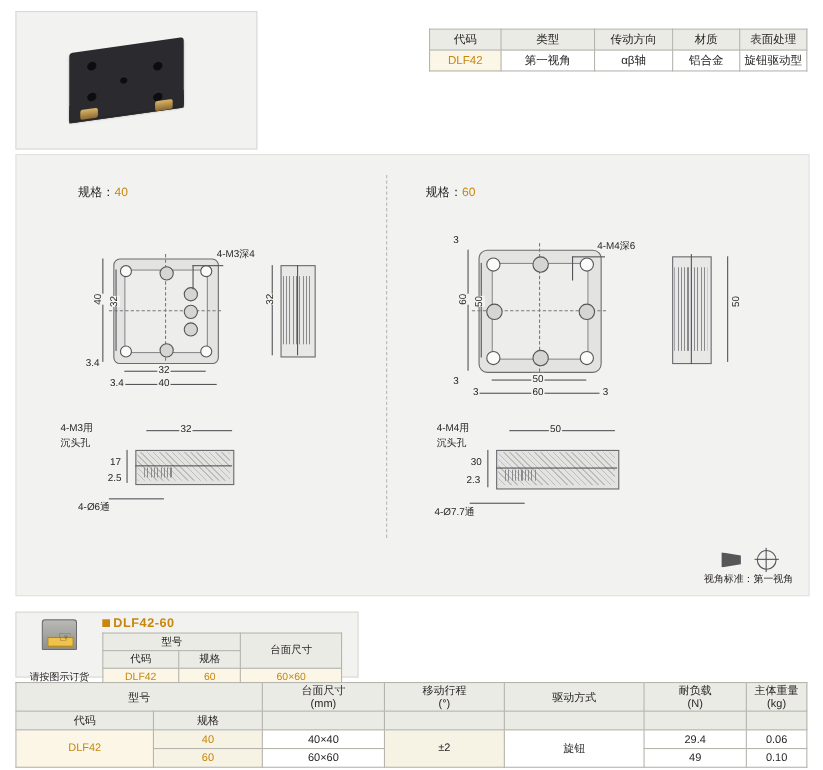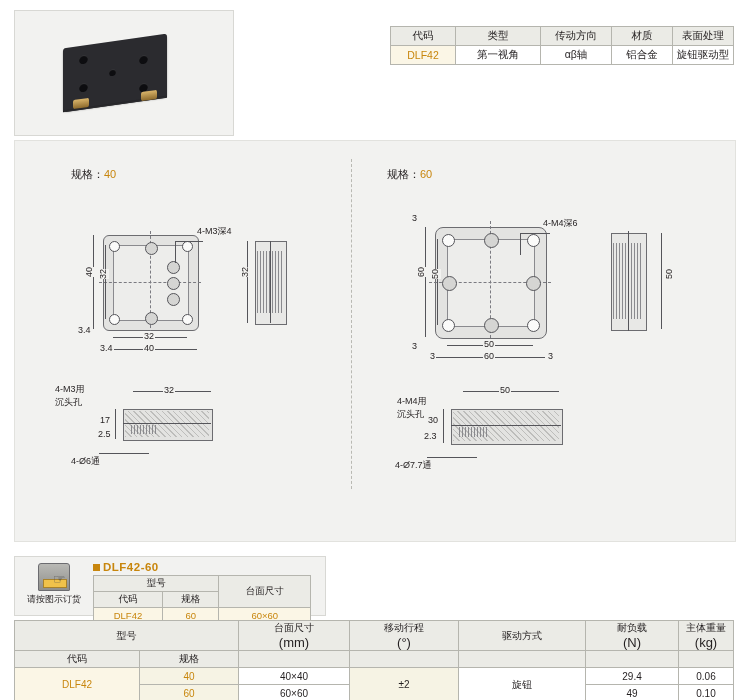--- a/index.html
+++ b/index.html
@@ -225,21 +225,21 @@
   .stamp::after {
     content: "";
     position: absolute;
     left: 4px; bottom: 2px;
     width: 22px; height: 7px;
     background: #f0c24a;
     border: 1px solid #a8822a;
   }
   .order-icon .cap {
     font-size: 9px;
-    margin-top: 2px;
+    margin-top: 18px;
     color: #231f20;
   }
   .hand {
     position: absolute;
     left: 38px; top: 14px;
     font-size: 14px;
     color: #4a4a4a;
   }
   .order-title {
     position: absolute;
@@ -286,21 +286,21 @@
     height: 16px;
     text-align: center;
     font-weight: normal;
     padding: 0 2px;
   }
   .bottom-table thead th { background: #ebebe6; }
   .bottom-table td { background: #ffffff; }
   .bottom-table td.code { color: #c8860d; background: #fbf6e6; }
   .bottom-table td.spec { color: #c8860d; background: #f6f3e4; }
   .bottom-table td.tan { background: #f6f3e4; }
-  .sub { font-size: 13px; }
+  .sub { font-size: 10px; }
 </style>
 </head>
 <body>
 
 <div class="page">
 
   <div class="photo-box">
     <div class="photo-stage">
       <div class="stage-side"></div>
       <div class="stage-body"></div>
@@ -425,34 +425,41 @@
     <div class="dim" style="left:468px; top:198px;">50</div>
     <div class="dim" style="left:414px; top:210px;">3</div>
     <div class="dim" style="left:532px; top:210px;">3</div>
 
     <div class="sidebar-view" style="left:596px; top:92px; width:34px; height:96px;"></div>
     <div class="thread" style="left:598px; top:102px; width:30px; height:76px;"></div>
     <div class="ln ln-v" style="left:613px; top:90px; height:100px;"></div>
     <div class="ln ln-v" style="left:646px; top:92px; height:96px;"></div>
     <div class="dimv" style="left:648px; top:128px;">50</div>
 
-    <div class="note" style="left:382px; top:242px; white-space:pre;margin-top:12px;">4-M4用
+    <div class="note" style="left:382px; top:242px; white-space:pre;">4-M4用
 沉头孔</div>
     <div class="plate" style="left:436px; top:268px; width:110px; height:34px;"></div>
     <div class="hatch" style="left:438px; top:270px; width:106px; height:30px;"></div>
     <div class="ln ln-h" style="left:436px; top:284px; width:110px;"></div>
     <div class="thread" style="left:444px; top:286px; width:30px; height:10px;"></div>
     <div class="ln ln-h" style="left:448px; top:250px; width:96px;"></div>
     <div class="dim" style="left:484px; top:244px;">50</div>
     <div class="ln ln-v" style="left:428px; top:268px; height:34px;"></div>
     <div class="dim" style="left:412px; top:274px;">30</div>
     <div class="dim" style="left:408px; top:290px;">2.3</div>
     <div class="ln ln-h" style="left:412px; top:316px; width:50px;"></div>
     <div class="note" style="left:380px; top:318px;">4-Ø7.7通</div>
 
+    <div class="proj-note">
+      <div class="proj-symbols">
+        <div class="trap-shape"></div>
+        <div class="circ-sym"></div>
+      </div>
+      <div>视角标准：第一视角</div>
+    </div>
   </div>
 
   <div class="order-box">
     <div class="order-icon">
       <div class="stamp"></div>
       <div class="cap">请按图示订货</div>
     </div>
     <div class="hand">☞</div>
     <div class="order-title">
       <span class="sq"></span><span>DLF42-60</span>

